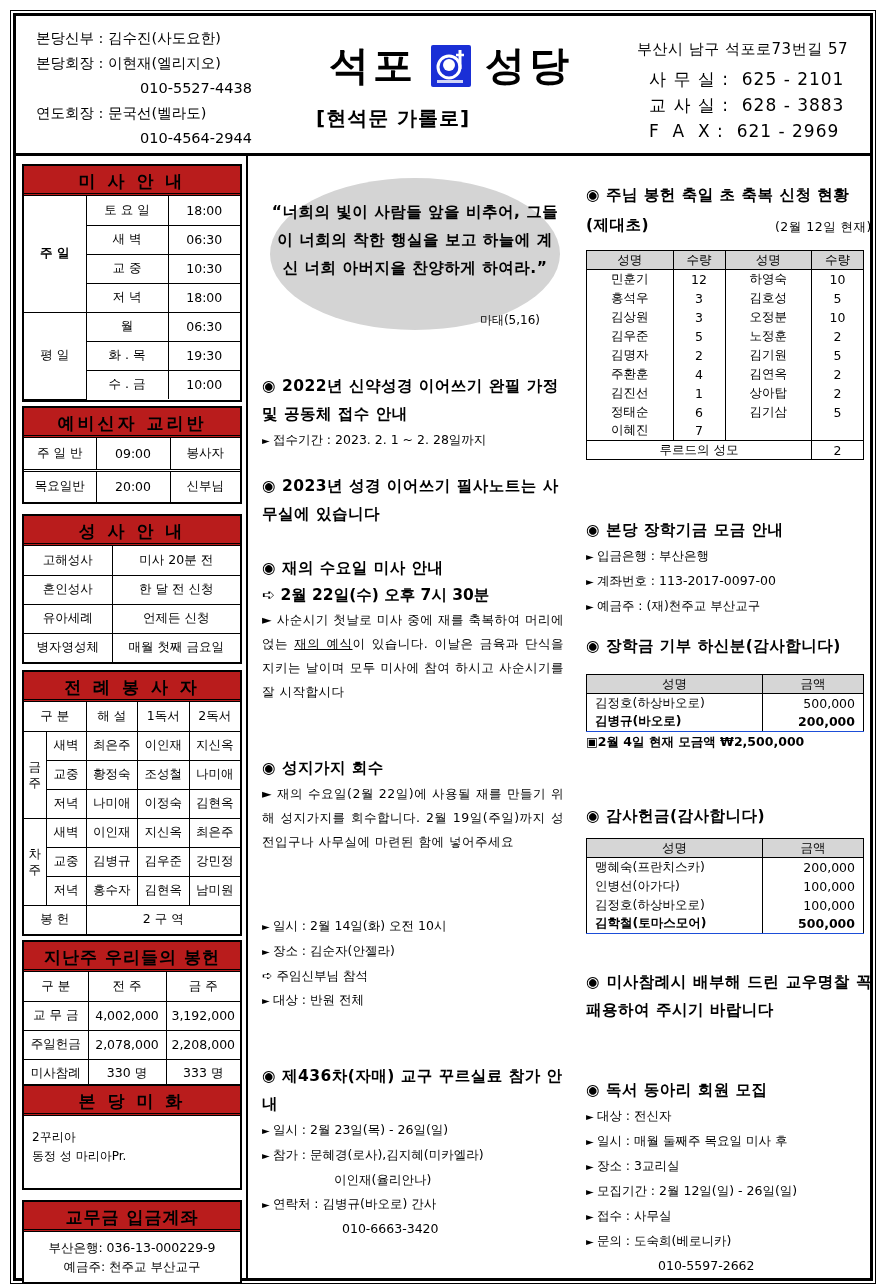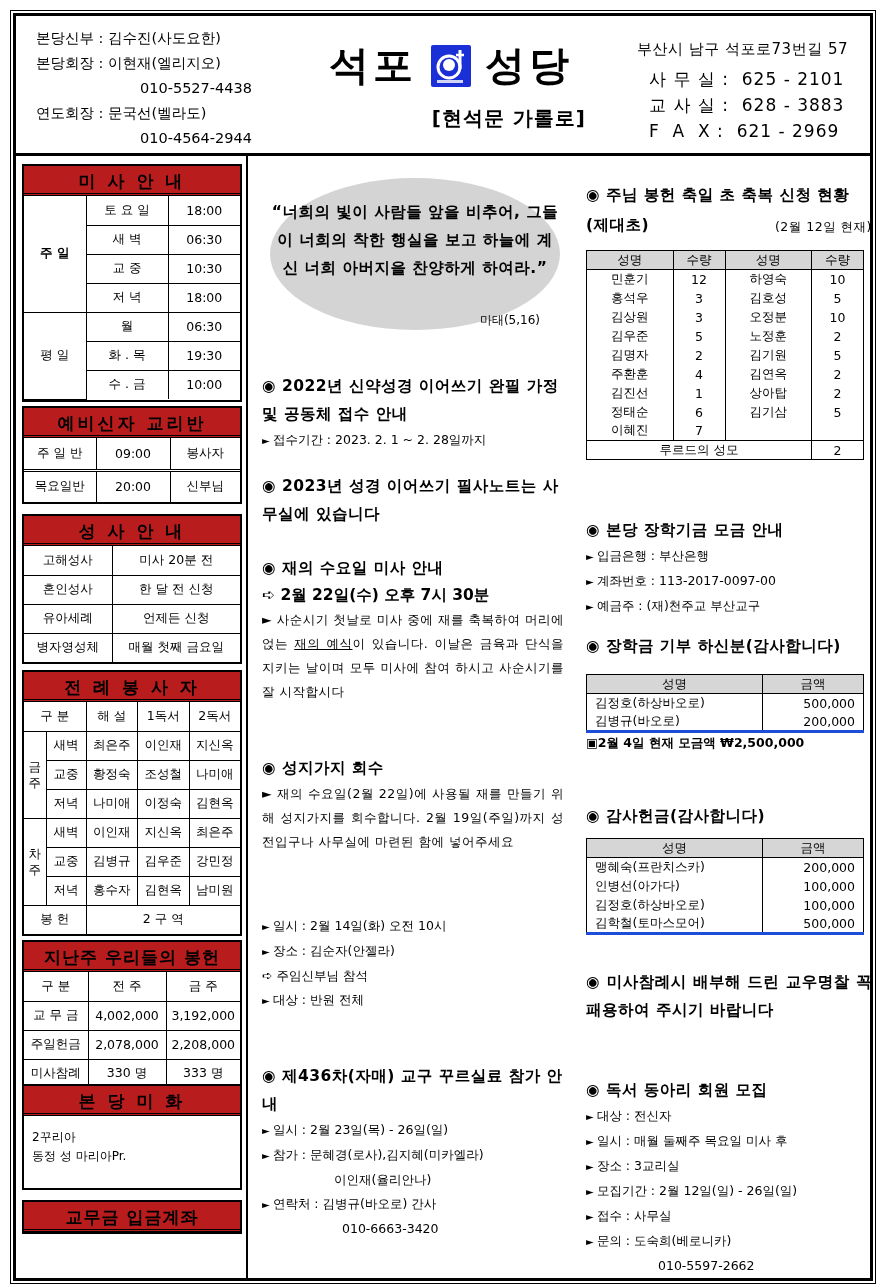--- a/index.html
+++ b/index.html
@@ -16,21 +16,21 @@
   }
   .frame-inner {
     position: absolute; left: 0; top: 0; right: 0; bottom: 0;
     border: 2px solid #000;
   }
   
   .header { position: absolute; left: 0; top: 0; width: 100%; height: 140px; border-bottom: 3px solid #000; }
   .hdr-left { position: absolute; left: 20px; top: 10px; font-size: 14.5px; line-height: 25px; }
   .hdr-left .row { white-space: nowrap; }
   .hdr-left .phone { padding-left: 104px; }
-  .hdr-center { position: absolute; left: 300px; top: 22px; width: 270px; text-align: right; }
+  .hdr-center { position: absolute; left: 300px; top: 22px; width: 270px; text-align: left; }
   .title-row { display: flex; align-items: center; justify-content: center; gap: 14px; }
   .title-word { font-size: 40px; font-weight: bold; letter-spacing: 4px; font-family: "DejaVu Sans", sans-serif; }
   .logo { width: 40px; height: 42px; background: #1a2fd6; border-radius: 2px; position: relative; }
   .logo svg { position: absolute; left: 0; top: 0; }
   .subtitle { font-size: 20px; font-weight: bold; margin-top: 12px; letter-spacing: 1px; }
   .hdr-right { position: absolute; right: 22px; top: 24px; font-size: 15px; text-align: left; }
   .hdr-right .addr { margin-bottom: 7px; letter-spacing: 0.5px; }
   .hdr-right .tel { font-size: 17px; line-height: 26px; white-space: pre; letter-spacing: 1px; padding-left: 12px; }
 
   
@@ -70,21 +70,21 @@
   
   table.data { border-collapse: collapse; font-size: 12.5px; width: 278px; }
   table.data th { background: #d6d6d6; font-weight: normal; border: 1px solid #000; height: 19px; }
   table.data td { border: 1px solid #000; height: 19px; text-align: center; }
   table.data td.l { text-align: left; padding-left: 8px; }
   table.data td.r { text-align: right; padding-right: 8px; }
   table.candle td { border-top: none; border-bottom: none; }
   table.candle tr.hr td { border-top: 1px solid #000; }
   table.candle tr:last-child td { border-bottom: 1px solid #000; }
   table.money td { border-top: none; border-bottom: none; }
-  table.money tr:last-child td { border-bottom: 3px solid #1d4ed8; }
+  table.money tr:last-child td { border-bottom: 1px solid #1d4ed8; font-weight: bold; }
 </style>
 </head>
 <body>
 
 <div class="frame">
 <div class="frame-inner">
 
   <div class="header">
     <div class="hdr-left">
       <div class="row"><span>본당신부</span> : <span>김수진(사도요한)</span></div>
@@ -288,20 +288,24 @@
     <div class="lbox" style="top:928px;height:106px;">
       <div class="lbox-title">본 당 미 화</div>
       <div class="text-area">
         <div>2꾸리아</div>
         <div>동정 성 마리아Pr.</div>
       </div>
     </div>
 
     <div class="lbox" style="top:1044px;">
       <div class="lbox-title" style="letter-spacing:1px;">교무금 입금계좌</div>
+      <div class="center-text">
+        <div>부산은행: 036-13-000229-9</div>
+        <div>예금주: 천주교 부산교구</div>
+      </div>
     </div>
   </div>
 
   <div class="col-mid">
     <div class="quote-oval"></div>
     <div class="quote-text">“너희의 빛이 사람들 앞을 비추어, 그들이 너희의 착한 행실을 보고 하늘에 계신 너희 아버지을 찬양하게 하여라.”</div>
     <div class="quote-ref">마태(5,16)</div>
 
     <div class="sec" style="top:216px;">
       <h3>◉ 2022년 신약성경 이어쓰기 완필 가정 및 공동체 접수 안내</h3>

